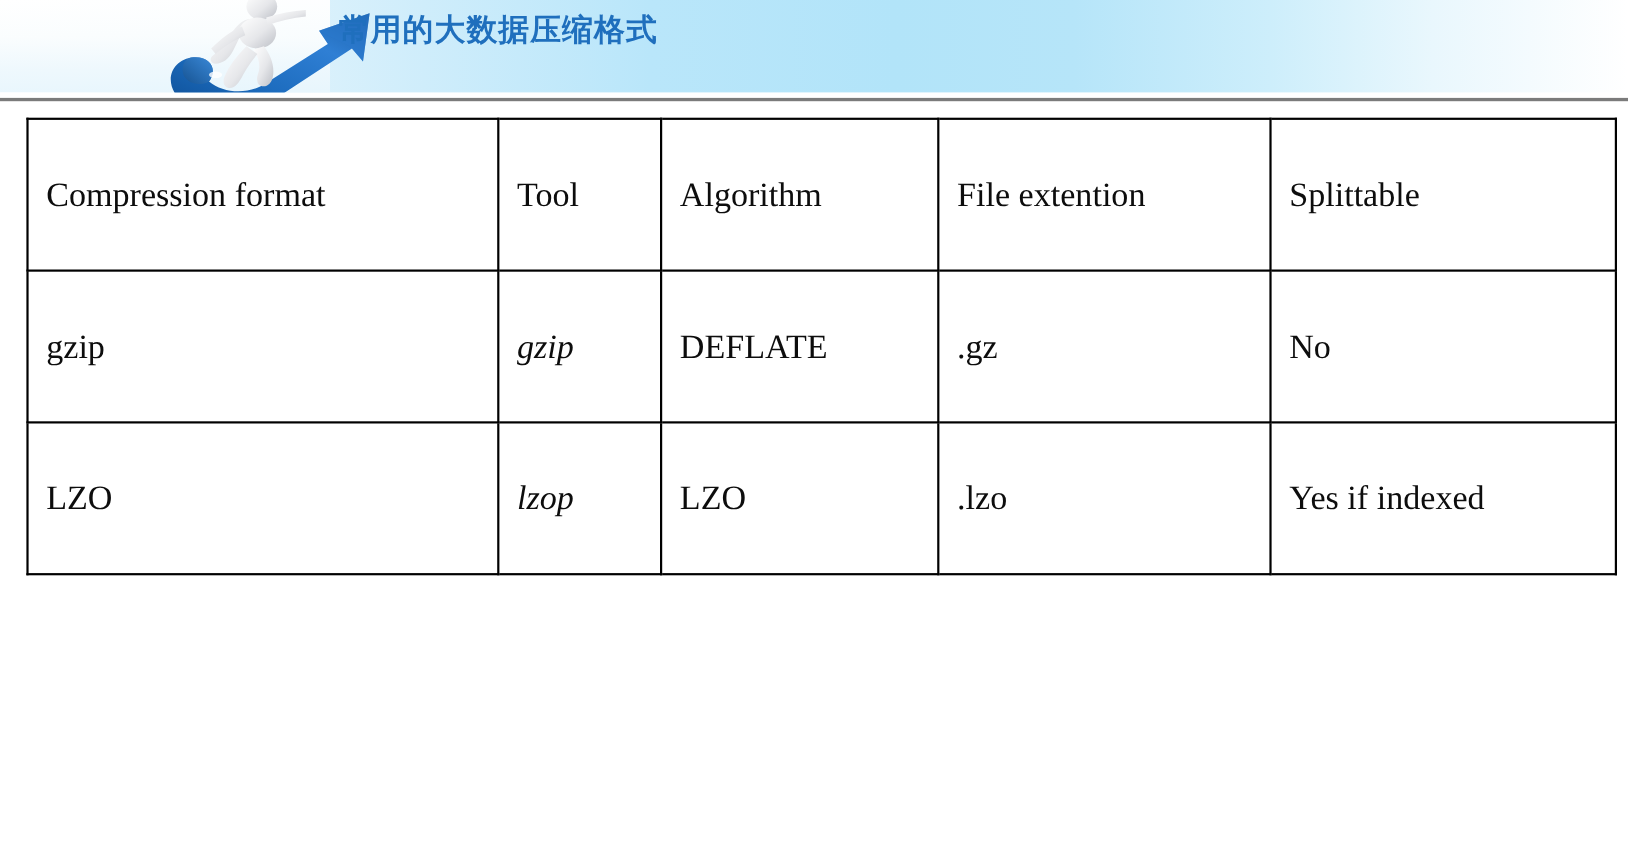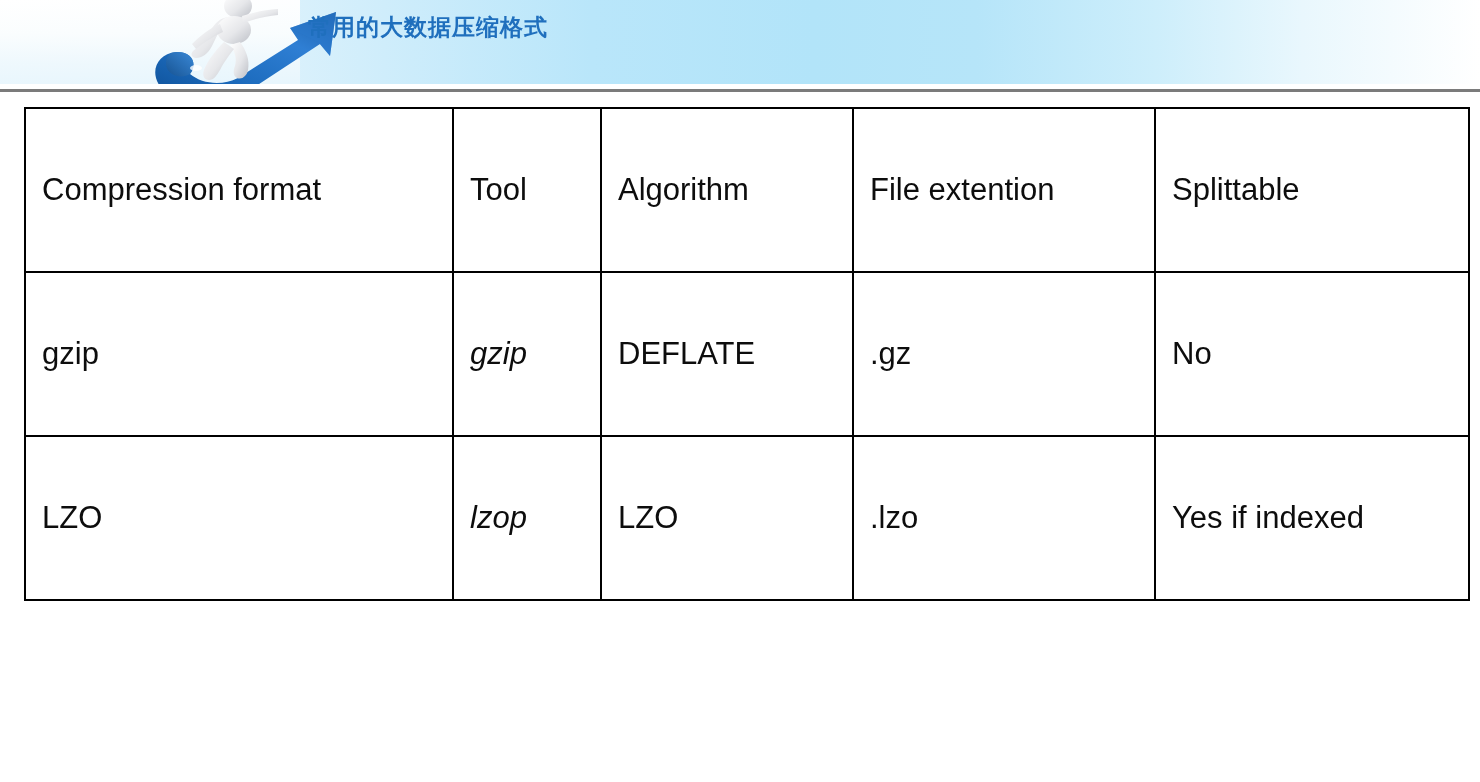--- a/index.html
+++ b/index.html
@@ -55,21 +55,21 @@
     height: 100px;
   }
   .graphic svg { display: block; }
 
   .banner-title {
     position: absolute;
     left: 308px;
     top: 5px;
     font-family: "DejaVu Sans", "Liberation Sans", sans-serif;
     font-weight: bold;
-    font-size: 23px;
+    font-size: 28px;
     letter-spacing: 1px;
     color: #1f6fbd;
     white-space: nowrap;
     line-height: 44px;
   }
 
   .banner-rule {
     position: absolute;
     left: 0;
     top: 89px;
@@ -88,25 +88,25 @@
   }
   table.fmt {
     border-collapse: collapse;
     width: 1444px;
     table-layout: fixed;
     background: #ffffff;
   }
   table.fmt td {
     border: 2px solid #000000;
     height: 130px;
-    padding: 16px 16px;
+    padding: 3px 16px;
     vertical-align: middle;
     font-size: 31px;
     color: #0d0d0d;
-    font-family: Liberation Sans, sans-serif;
+    font-family: Liberation Serif, serif;
     line-height: 1.1;
     white-space: nowrap;
     overflow: hidden;
   }
   table.fmt tr.header td { height: 130px; }
   table.fmt td.tool { font-style: italic; }
   table.fmt td.tool-plain { font-style: normal; }
 
   col.c1 { width: 428px; }
   col.c2 { width: 148px; }

